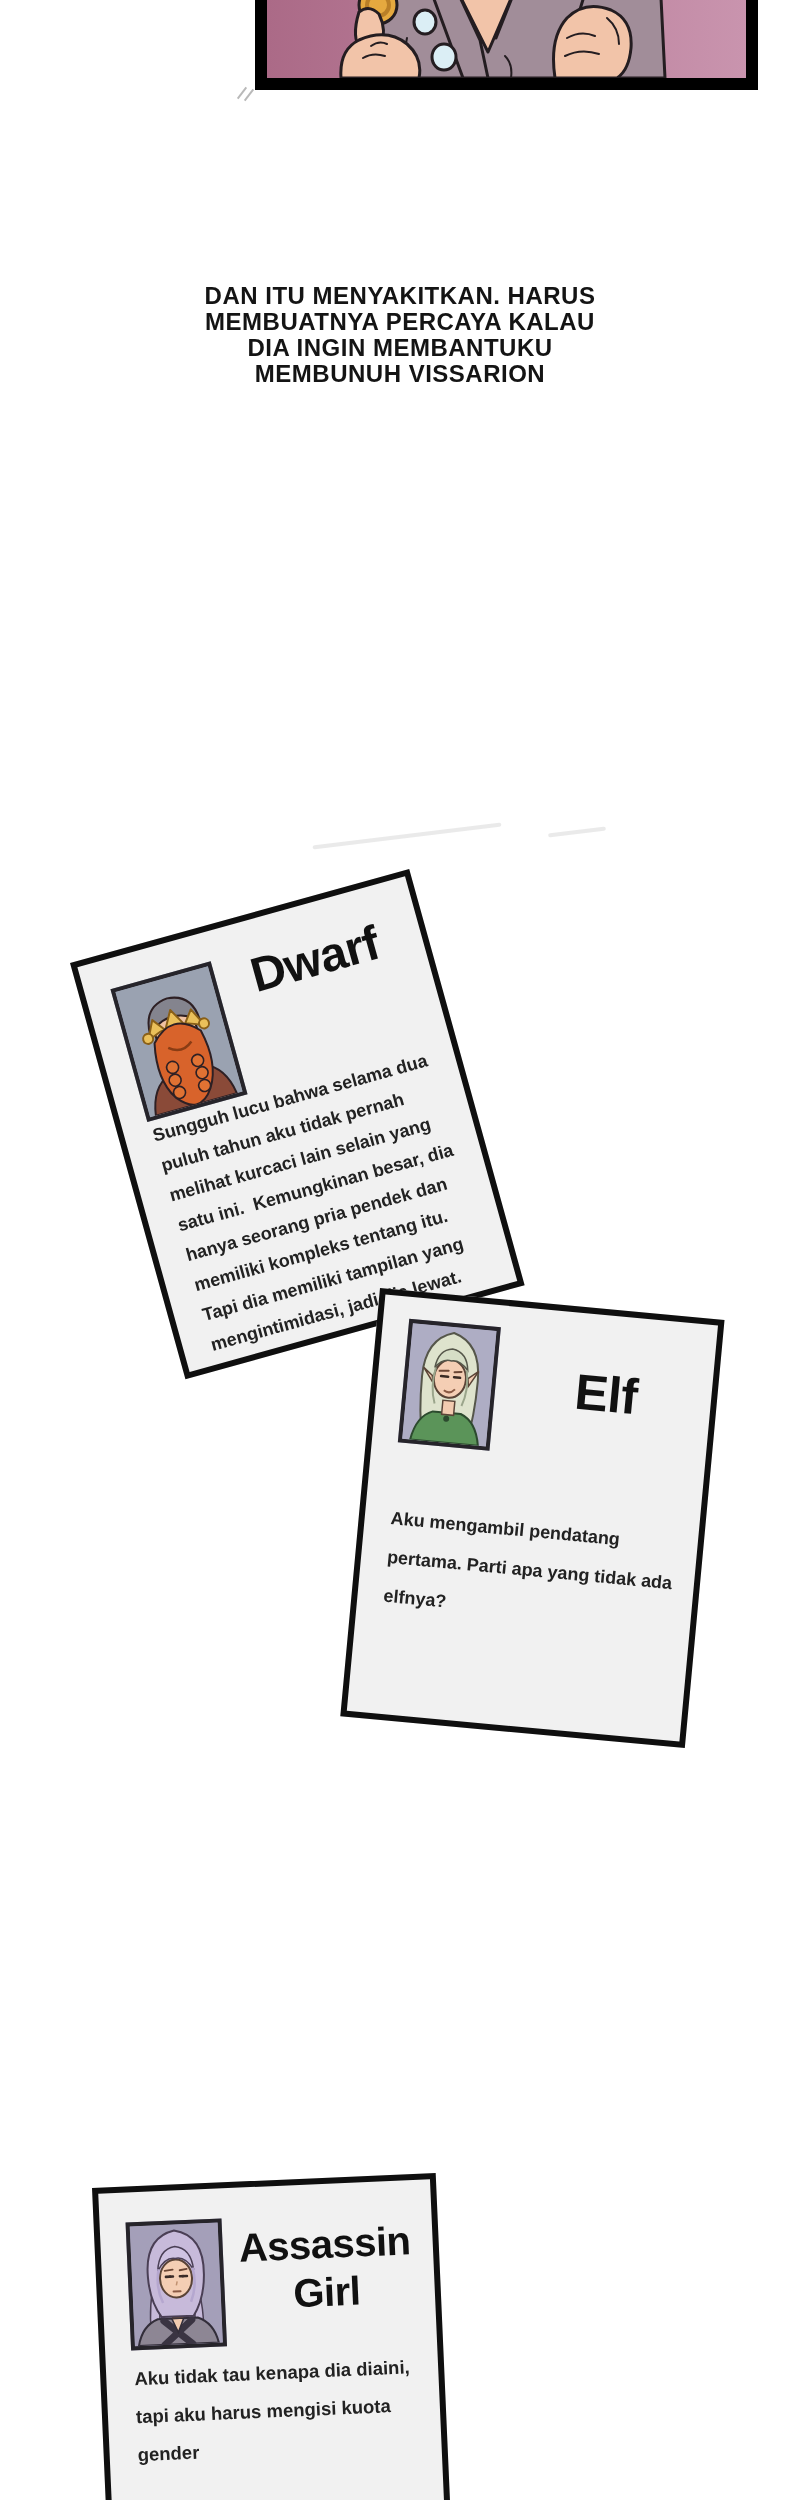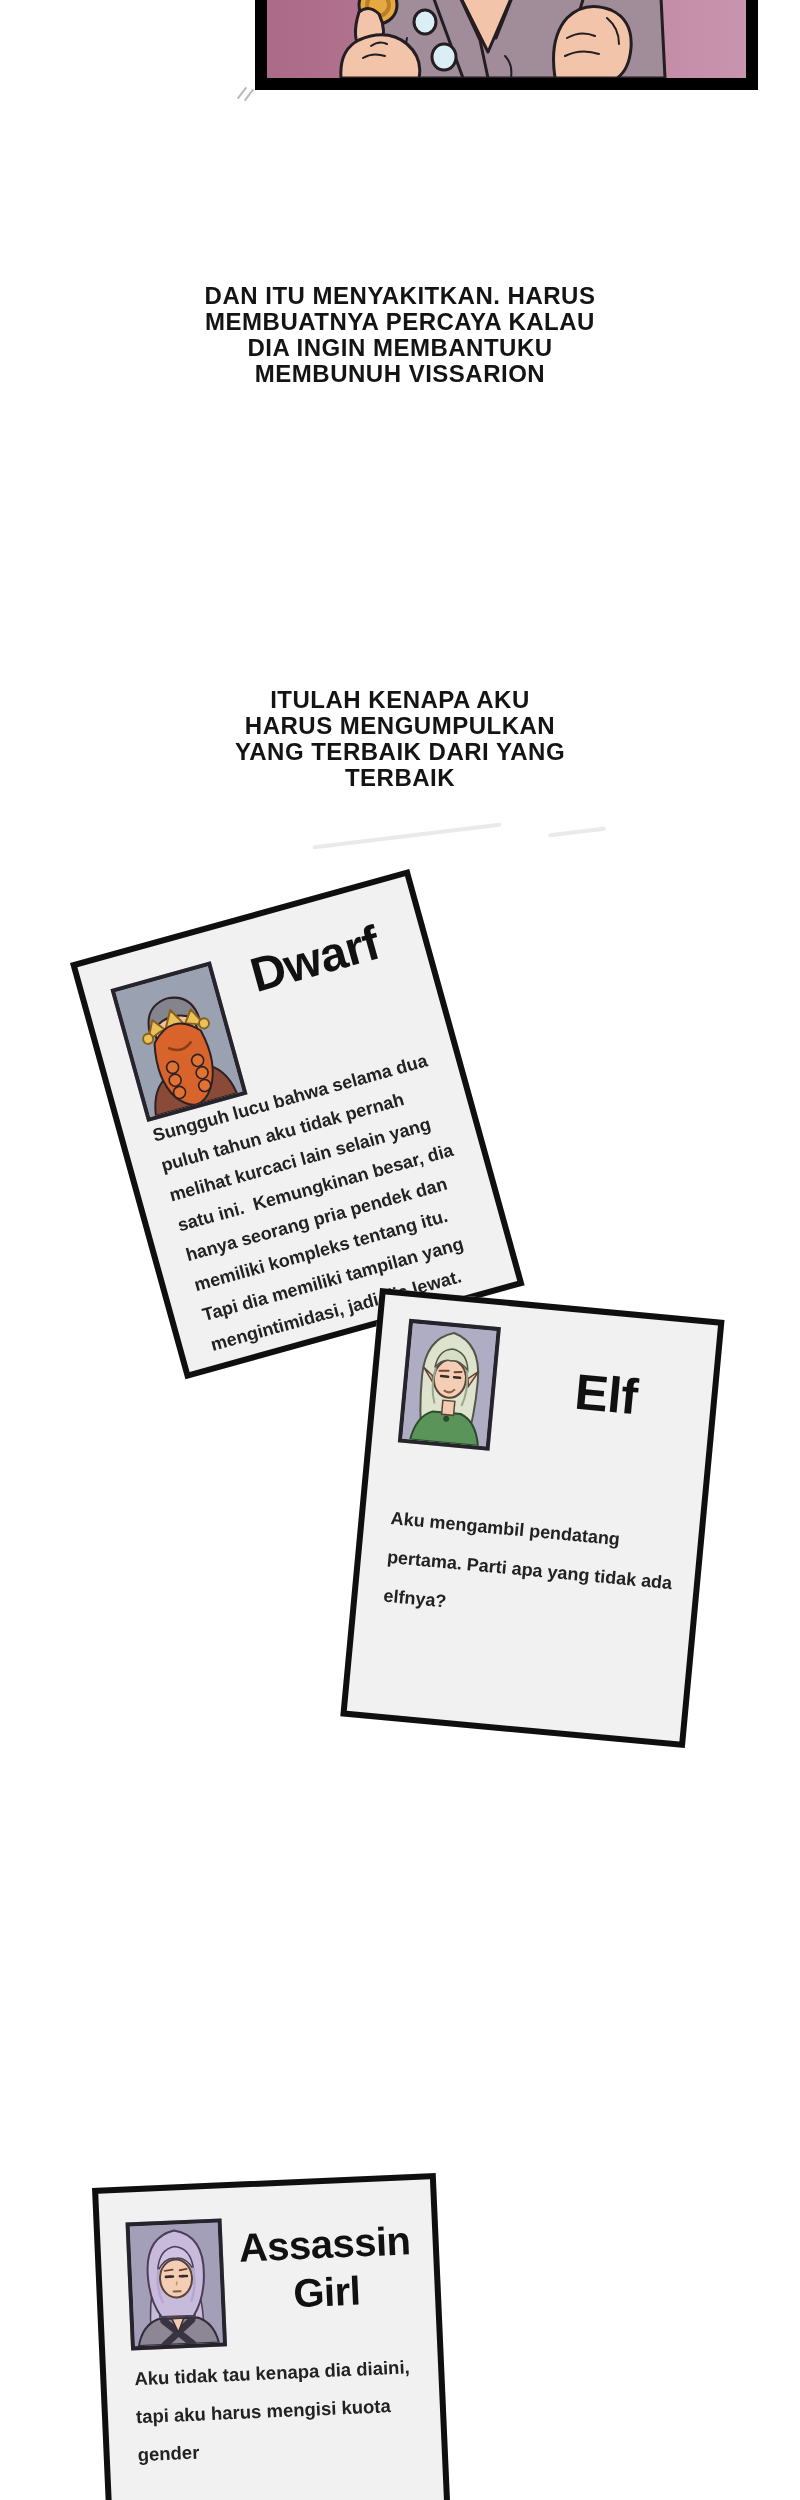--- a/index.html
+++ b/index.html
@@ -109,24 +109,20 @@
   </div>
   <span class="tear-mark">
       <i></i>
       <i></i>
     </span>
 
   <div class="narration narration-1">DAN ITU MENYAKITKAN. HARUS
 MEMBUATNYA PERCAYA KALAU
 DIA INGIN MEMBANTUKU
 MEMBUNUH VISSARION</div>
-  <div class="narration narration-2">ITULAH KENAPA AKU
-HARUS MENGUMPULKAN
-YANG TERBAIK DARI YANG
-TERBAIK</div>
 
   <span class="smudge smudge-1"></span>
   <span class="smudge smudge-2"></span>
 
   <div class="card card--dwarf">
     <div class="portrait">
       <svg viewBox="0 0 96 130" width="96" height="130" aria-hidden="true">
         <rect width="96" height="130" fill="#9aa2b1"></rect>
         <path d="M6 130 Q 10 102 30 94 L 66 94 Q 86 102 90 130 Z" fill="#8a4a38" stroke="#2e2024" stroke-width="2"></path>
         <circle cx="48" cy="56" r="21" fill="#f1c2a2" stroke="#2e2024" stroke-width="2"></circle>

